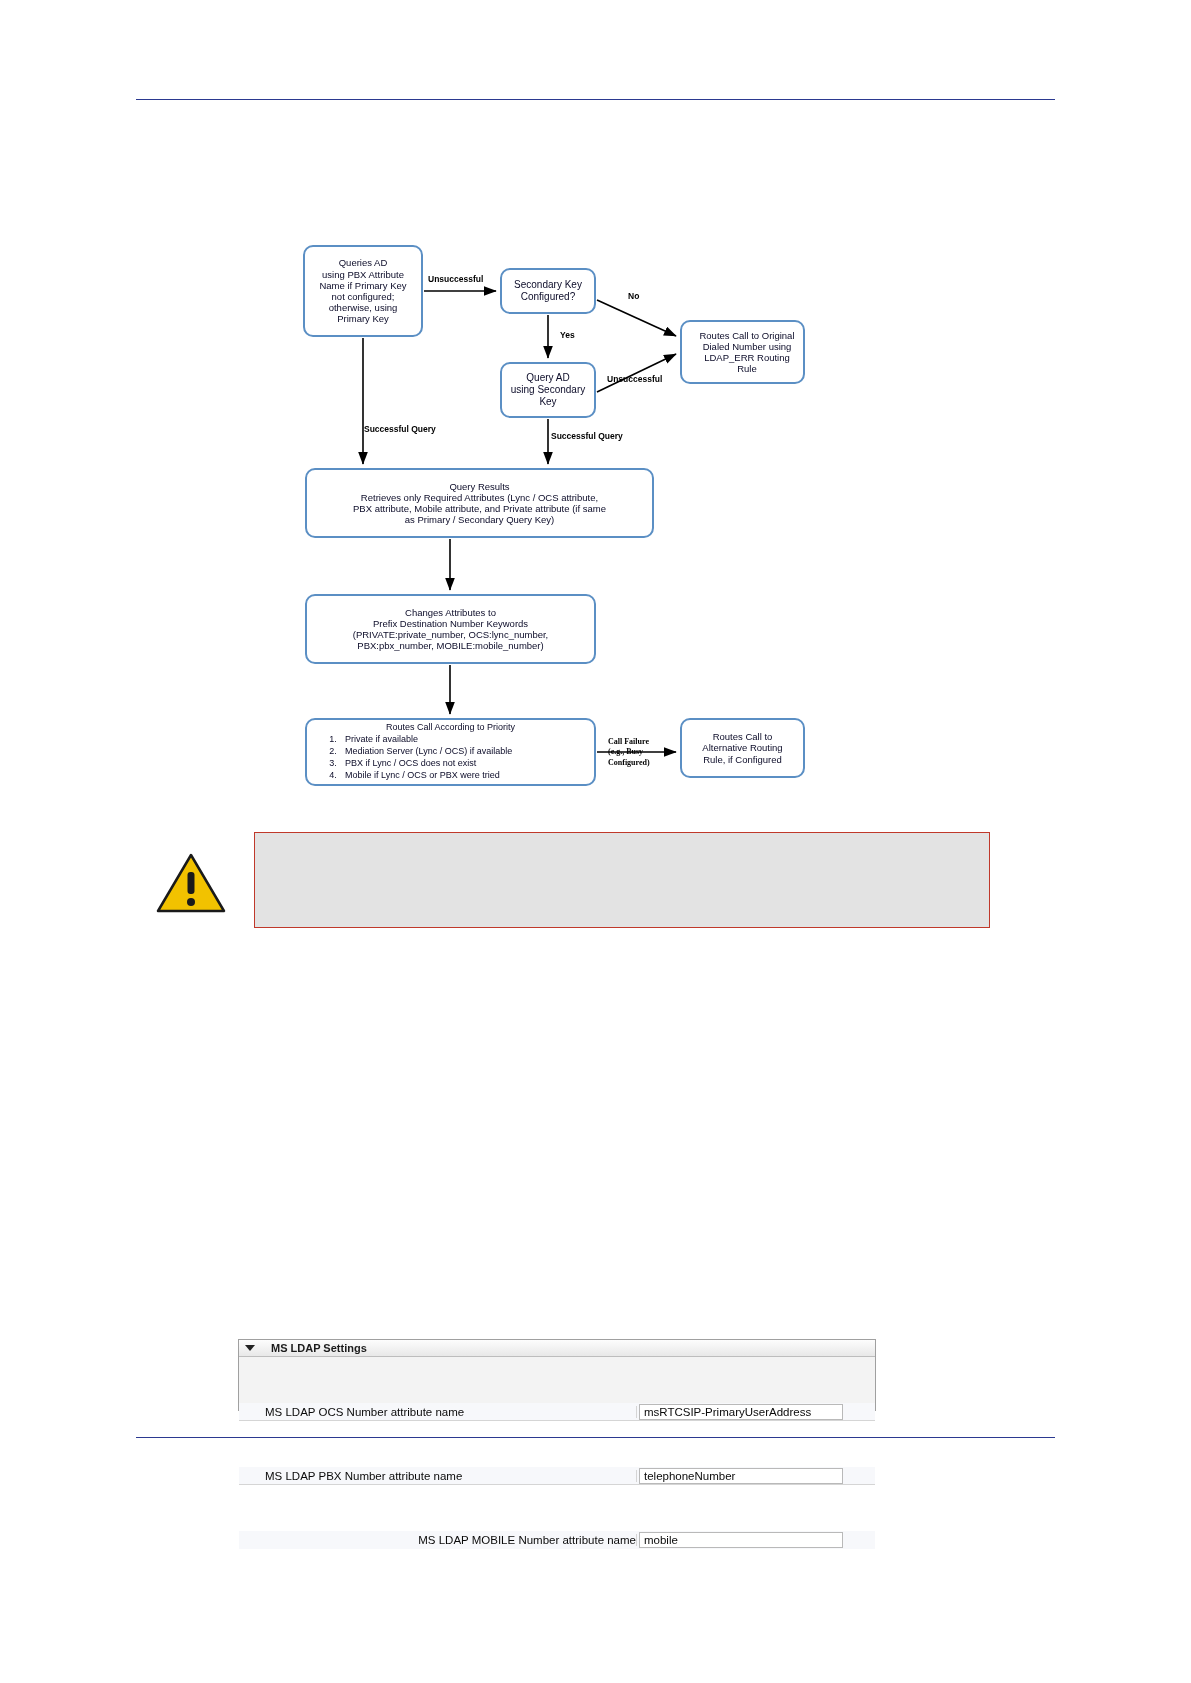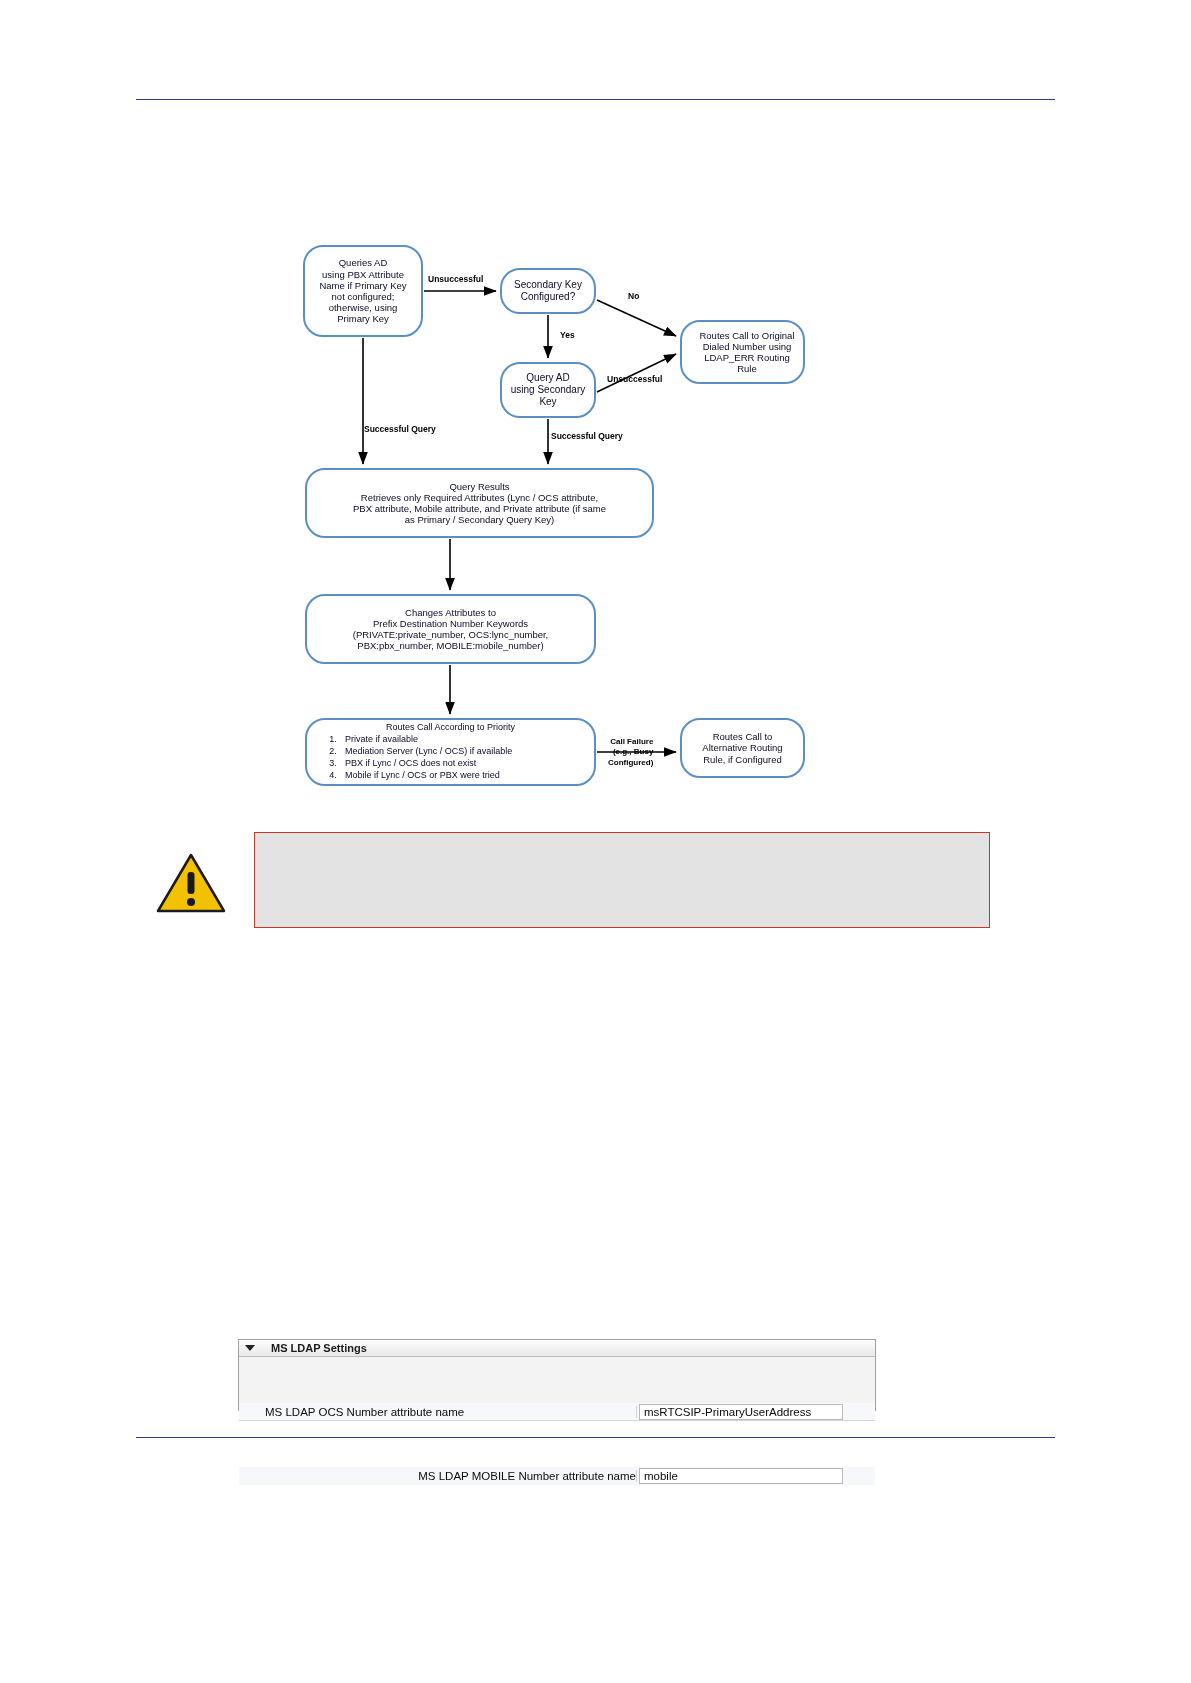--- a/index.html
+++ b/index.html
@@ -40,21 +40,21 @@
     left: 0;
     top: 0;
     width: 1191px;
     height: 1683px;
     pointer-events: none;
   }
   .node {
     position: absolute;
     box-sizing: border-box;
     border: 2px solid #5b8fc4;
-    border-radius: 20px;
+    border-radius: 10px;
     background: #ffffff;
     display: flex;
     align-items: center;
     justify-content: center;
     text-align: center;
     color: #0b0b28;
     font-family: "Liberation Sans", sans-serif;
     line-height: 1.18;
   }
   .node-inner { padding: 2px 6px; width: 100%; }
@@ -127,21 +127,21 @@
     font-weight: bold;
     color: #000000;
     white-space: nowrap;
   }
   #lbl-unsuccessful-1 { left: 428px; top: 274px; font-size: 8.5px; }
   #lbl-no            { left: 628px; top: 291px; font-size: 8.5px; }
   #lbl-yes           { left: 560px; top: 330px; font-size: 8.5px; }
   #lbl-unsuccessful-2{ left: 607px; top: 374px; font-size: 8.5px; }
   #lbl-success-1     { left: 364px; top: 424px; font-size: 8.5px; }
   #lbl-success-2     { left: 551px; top: 431px; font-size: 8.5px; }
-  #lbl-call-failure  { left: 608px; top: 737px; font-size: 8px; text-align: right; line-height: 1.3; }
+  #lbl-call-failure  { left: 608px; top: 737px; font-size: 8px; text-align: left; line-height: 1.3; font-family: Liberation Serif, serif; }
 
   
   .note-wrap {
     position: absolute;
     left: 150px;
     top: 832px;
     width: 840px;
     height: 100px;
   }
   .note-box {
@@ -370,18 +370,22 @@
   <div class="ldap-header">
     <span class="tri-down"></span>
     <span>MS LDAP Settings</span>
   </div>
 
   <div class="ldap-row">
     <div class="ldap-label">MS LDAP OCS Number attribute name</div>
     <div class="ldap-value">msRTCSIP-PrimaryUserAddress</div>
   </div>
 
+  <div class="ldap-row">
+    <div class="ldap-label">MS LDAP PBX Number attribute name</div>
+    <div class="ldap-value">telephoneNumber</div>
+  </div>
 
   <div class="ldap-row">
     <div class="ldap-label">MS LDAP MOBILE Number attribute name</div>
     <div class="ldap-value">mobile</div>
   </div>
 </div>
 
 </body></html>

